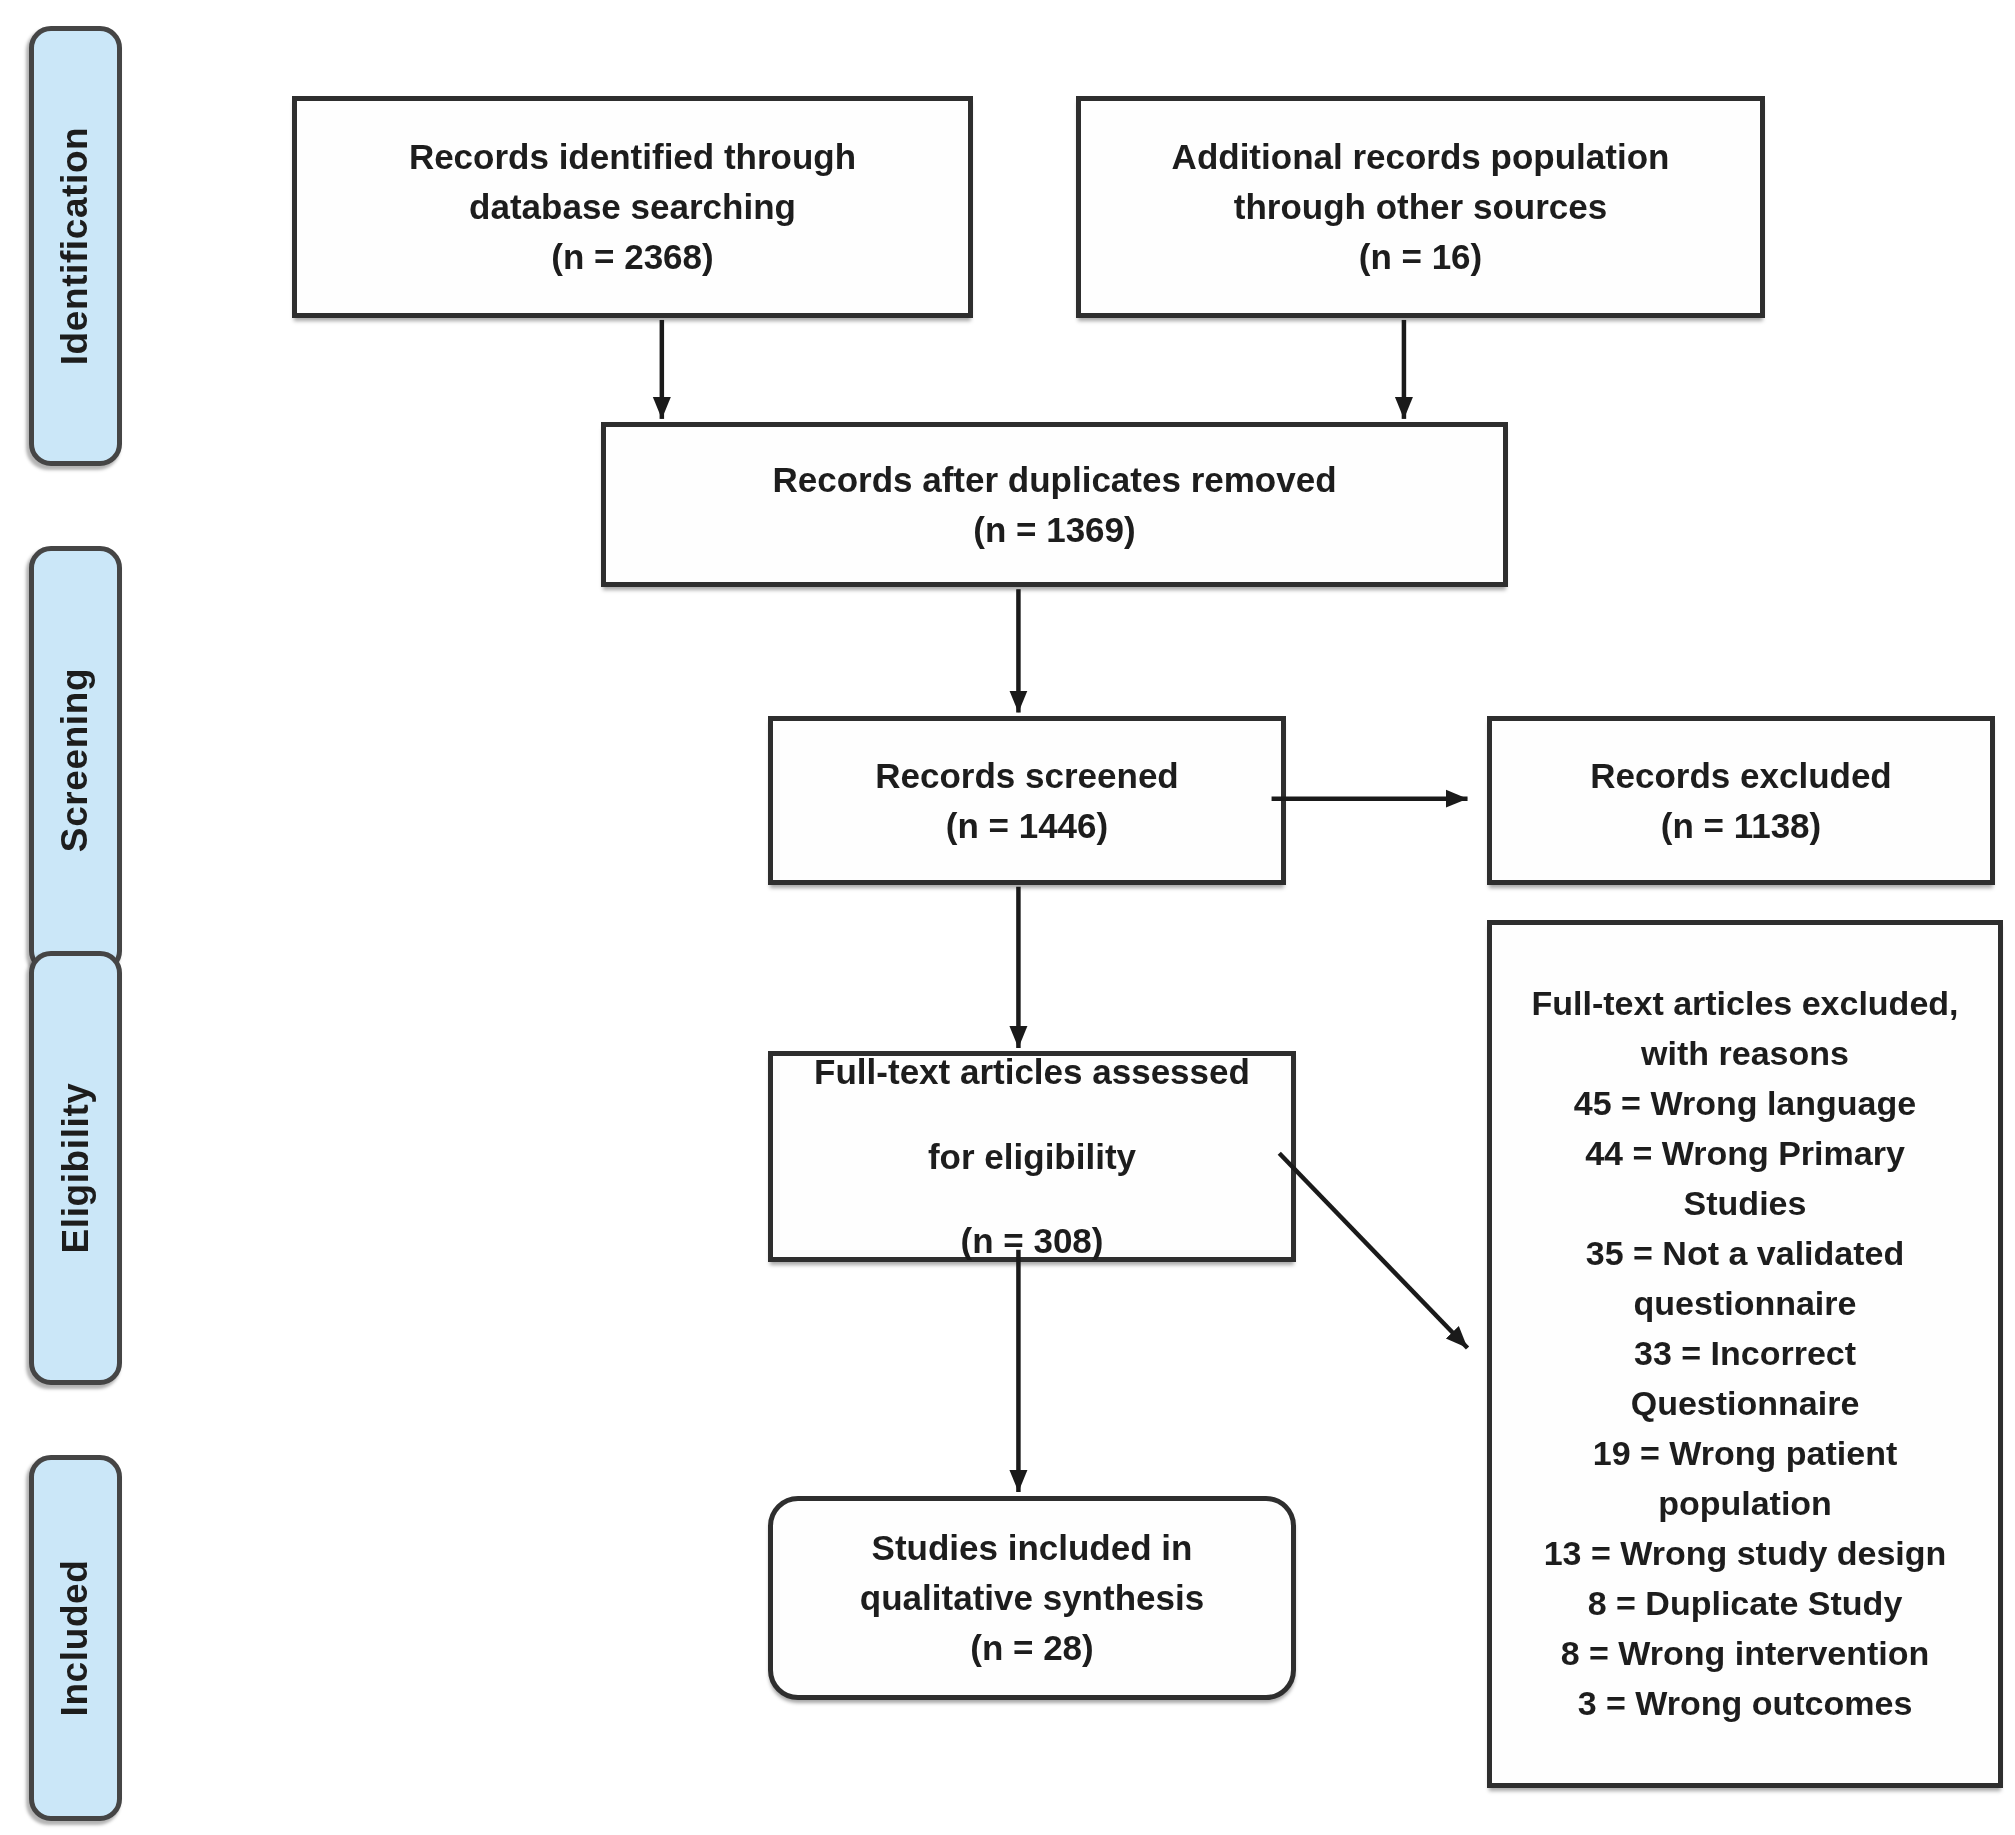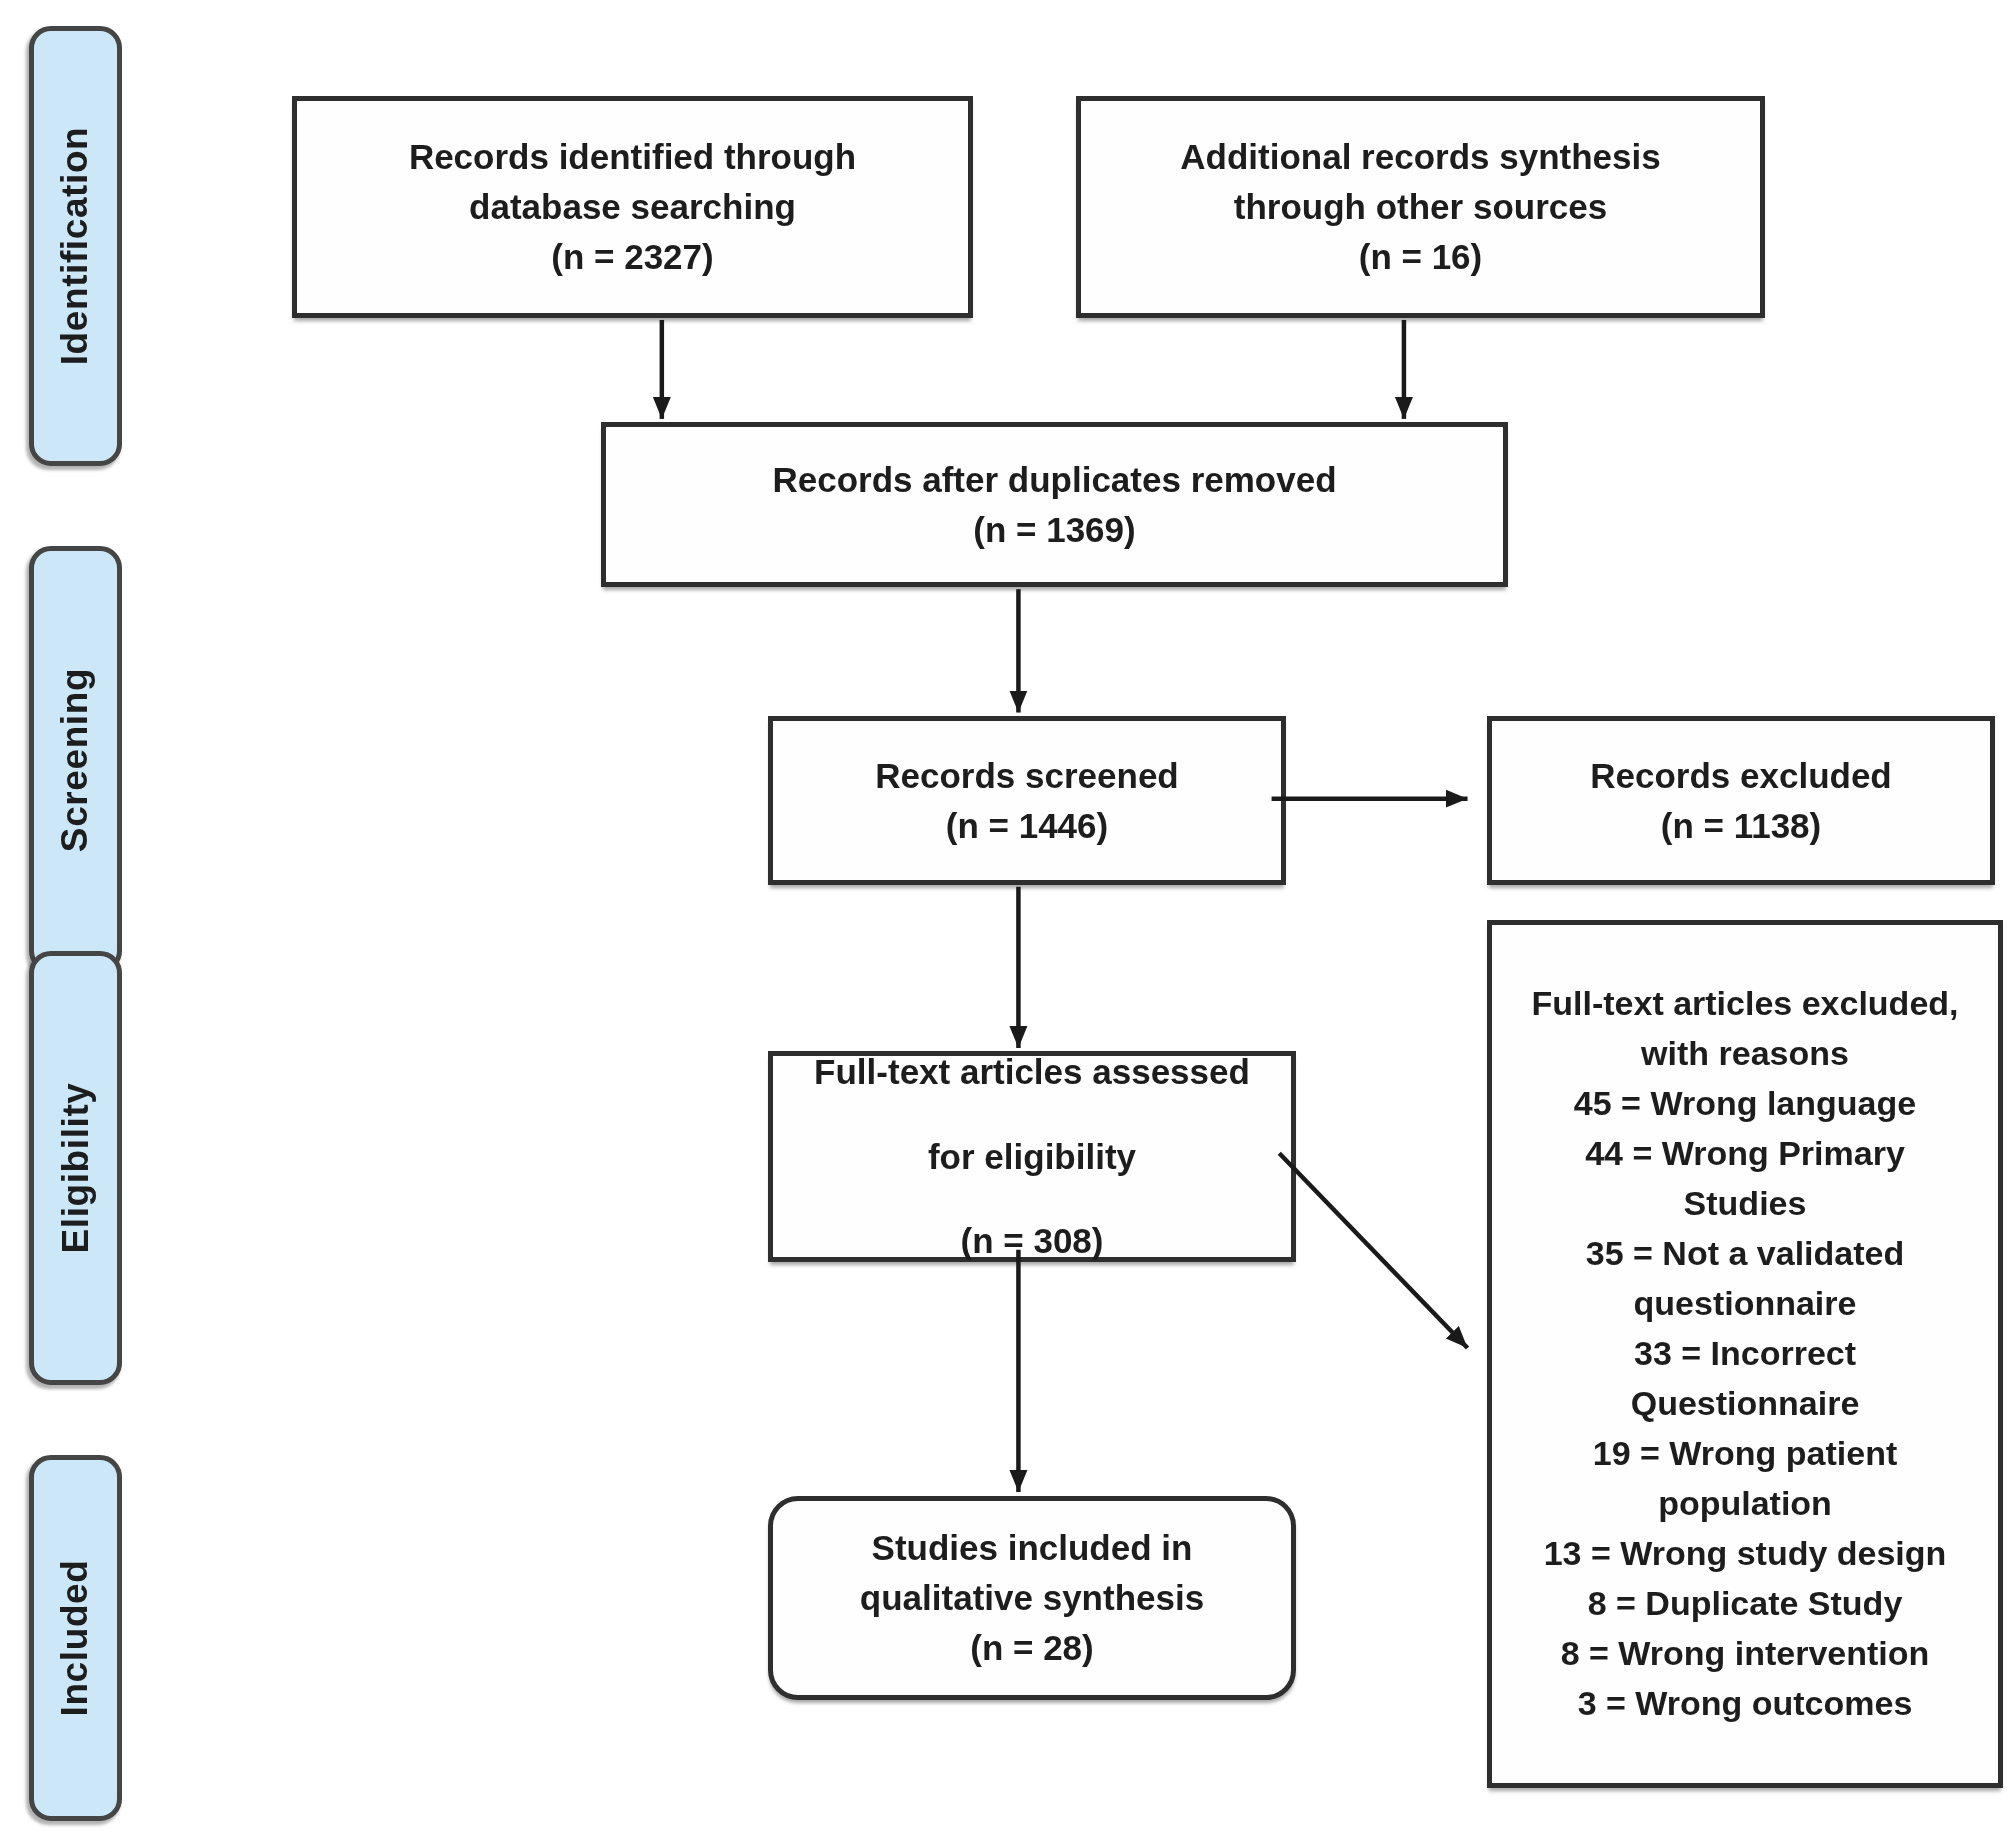--- a/index.html
+++ b/index.html
@@ -68,24 +68,24 @@
   <div class="stage" id="stage-eligibility">
     <span class="label">Eligibility</span>
   </div>
   <div class="stage" id="stage-included">
     <span class="label">Included</span>
   </div>
 
   <div class="fbox" id="box-identified">
       <div class="line">Records identified through</div>
       <div class="line">database searching</div>
-      <div class="line">(n = 2327)</div>
+      <div class="line">(n = 2368)</div>
     </div>
   <div class="fbox" id="box-additional">
-      <div class="line">Additional records synthesis</div>
+      <div class="line">Additional records population</div>
       <div class="line">through other sources</div>
       <div class="line">(n = 16)</div>
     </div>
   <div class="fbox" id="box-duplicates">
       <div class="line">Records after duplicates removed</div>
       <div class="line">(n = 1369)</div>
     </div>
   <div class="fbox" id="box-screened">
       <div class="line">Records screened</div>
       <div class="line">(n = 1446)</div>

